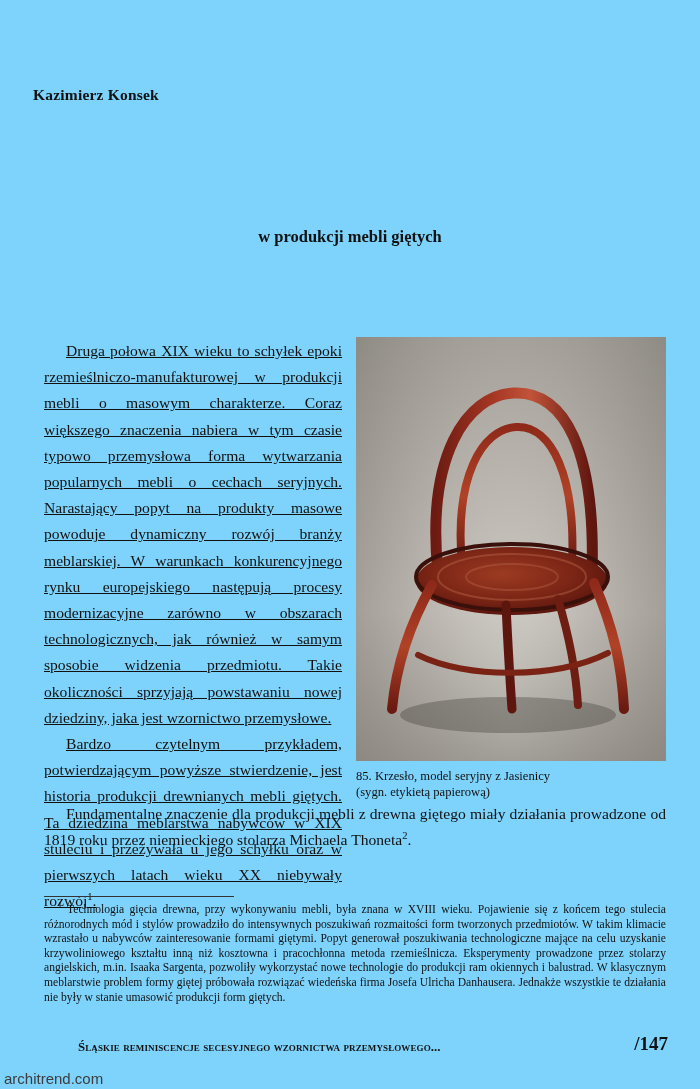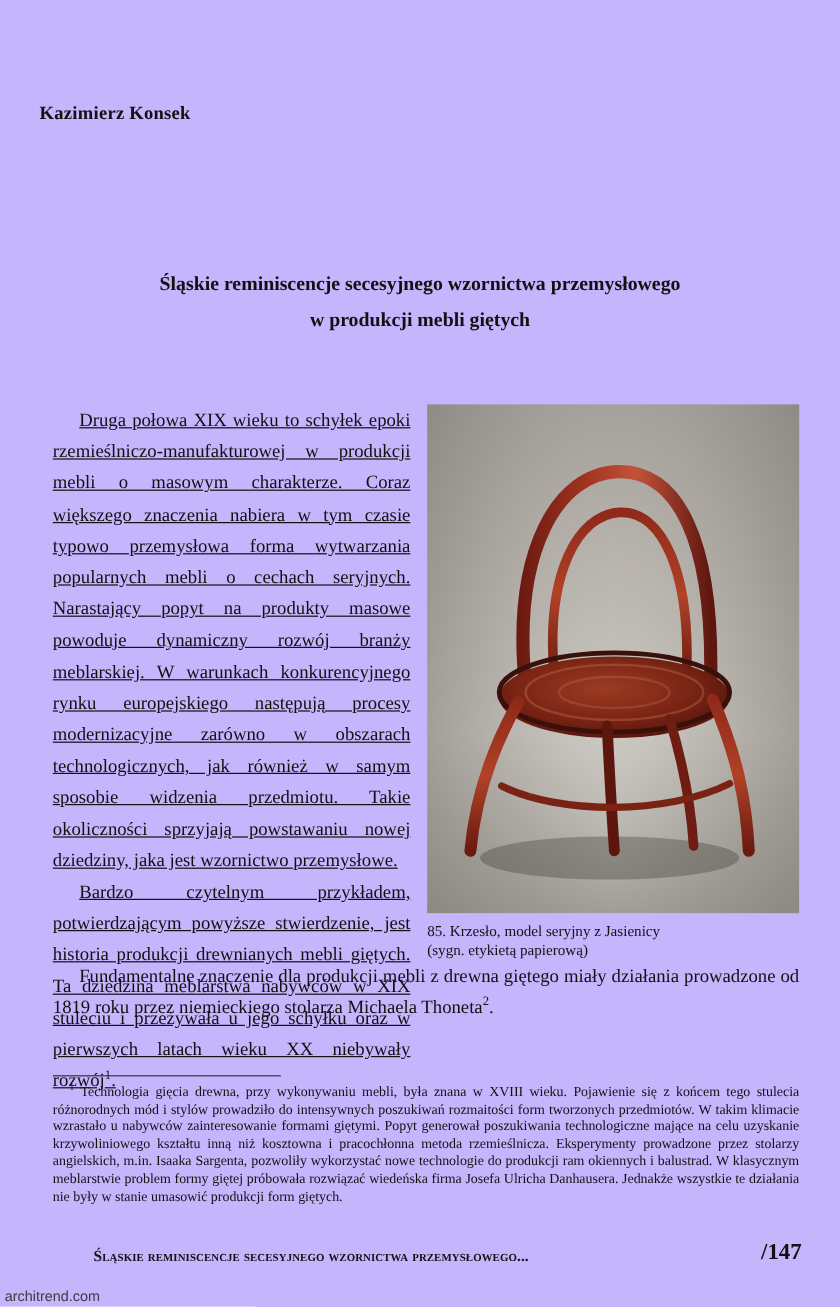--- a/index.html
+++ b/index.html
@@ -13,21 +13,21 @@
     font-family: "Liberation Serif", serif;
     color: #111111;
     position: relative;
     overflow: hidden;
   }
   .page {
     position: absolute;
     top: 0; left: 0;
     width: 700px;
     height: 1089px;
-    background: #c4b5fd;
+    background: #7dd3fc;
   }
   .author {
     position: absolute;
     left: 33px;
     top: 86px;
     font-size: 15.5px;
     font-weight: bold;
     letter-spacing: 0.2px;
   }
   .title {
@@ -135,34 +135,33 @@
     top: 1033px;
     font-size: 19px;
     font-weight: bold;
     margin-left: 36px;
   }
   .watermark {
     position: absolute;
     left: 4px;
     bottom: 2px;
     font-family: "Liberation Sans", sans-serif;
-    font-size: 12px;
+    font-size: 15px;
     color: #3c3c3c;
   }
   sup { font-size: 0.68em; vertical-align: super; line-height: 0; }
 </style>
 </head>
 <body>
 
 <div class="page">
 
   <div class="author">Kazimierz Konsek</div>
 
   <div class="title">
-    <span>Śląskie reminiscencje secesyjnego wzornictwa przemysłowego</span>
     <span class="line2">w produkcji mebli giętych</span>
   </div>
 
   <div class="col-left">
     <p>Druga połowa XIX wieku to schyłek epoki rzemieślniczo-manufakturowej w produkcji mebli o masowym charakterze. Coraz większego znaczenia nabiera w tym czasie typowo przemysłowa forma wytwarzania popularnych mebli o cechach seryjnych. Narastający popyt na produkty masowe powoduje dynamiczny rozwój branży meblarskiej. W warunkach konkurencyjnego rynku europejskiego następują procesy modernizacyjne zarówno w obszarach technologicznych, jak również w samym sposobie widzenia przedmiotu. Takie okoliczności sprzyjają powstawaniu nowej dziedziny, jaka jest wzornictwo przemysłowe.</p>
     <p><span>Bardzo czytelnym przykładem, potwierdzającym powyższe stwierdzenie, jest historia produkcji drewnianych mebli giętych. Ta dziedzina meblarstwa nabywców w XIX stuleciu i przeżywała u jego schyłku oraz w pierwszych latach wieku XX niebywały rozwój</span><sup>1</sup><span>.</span></p>
   </div>
 
   <div class="figure">
     <div class="fig-img">

